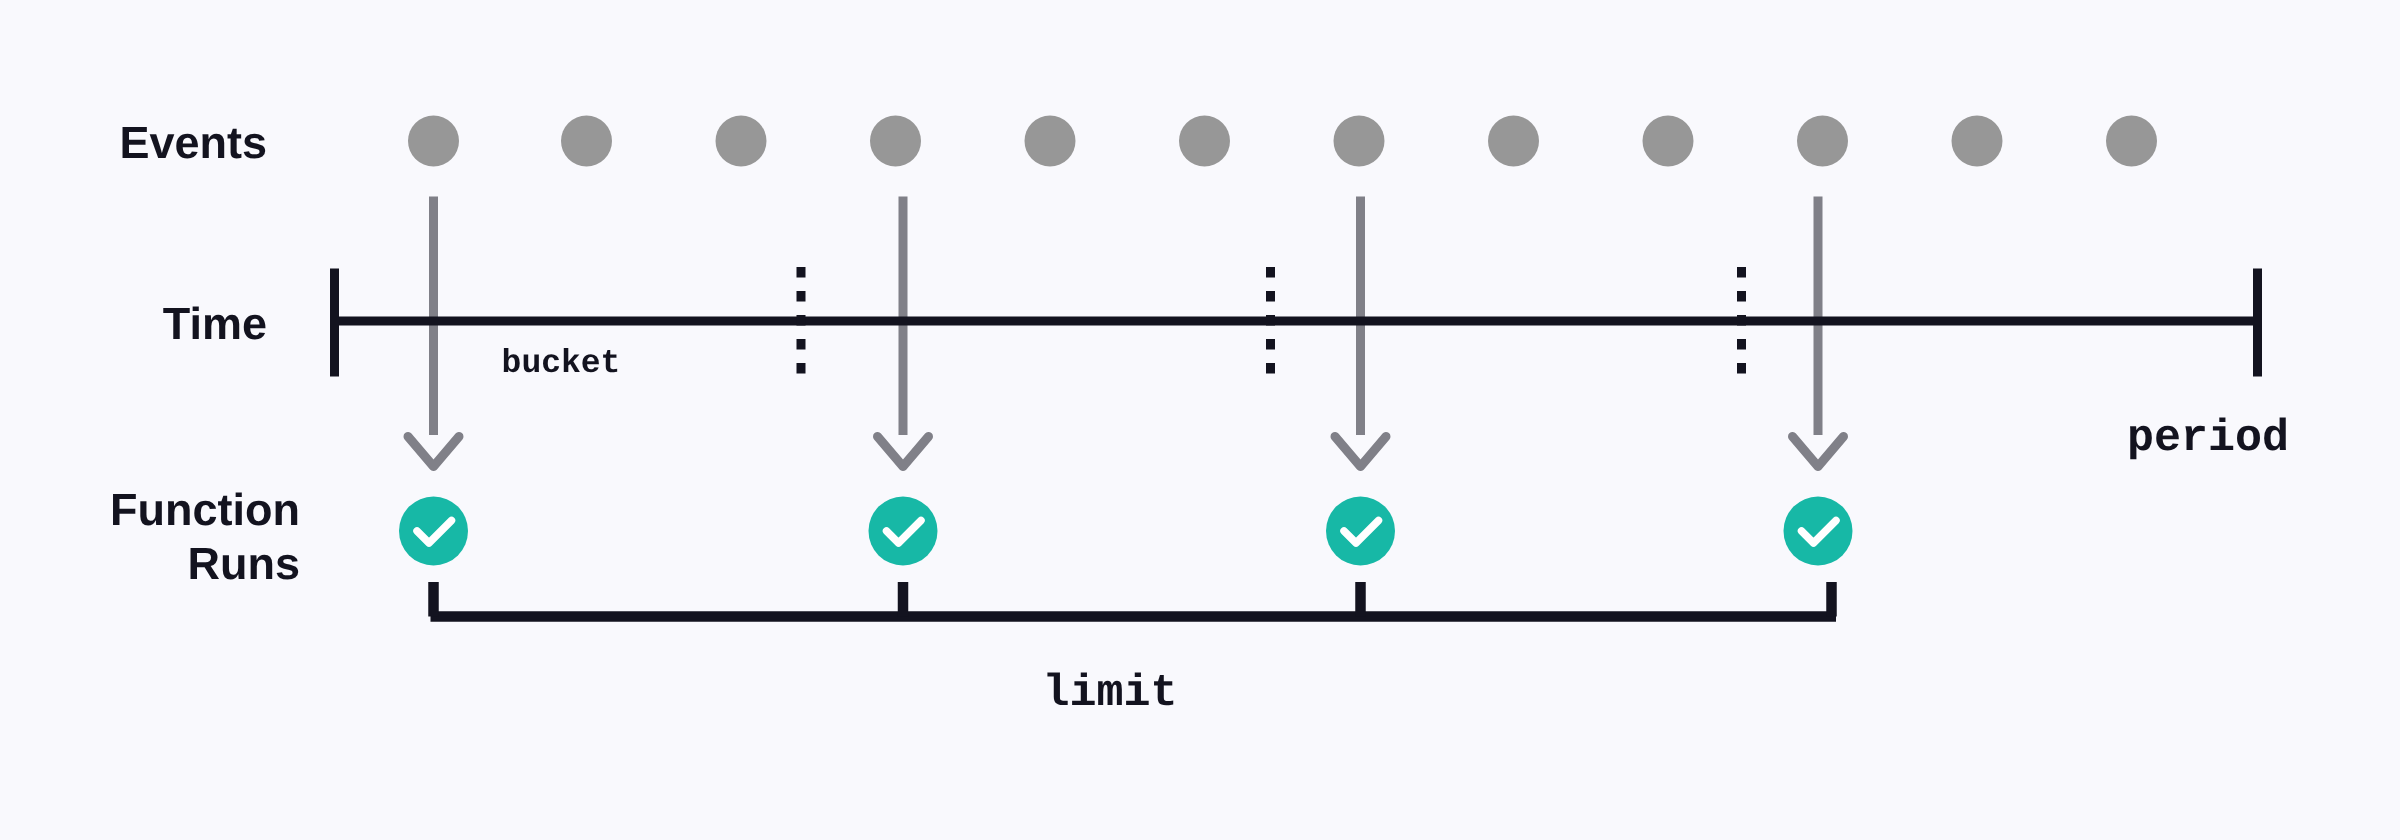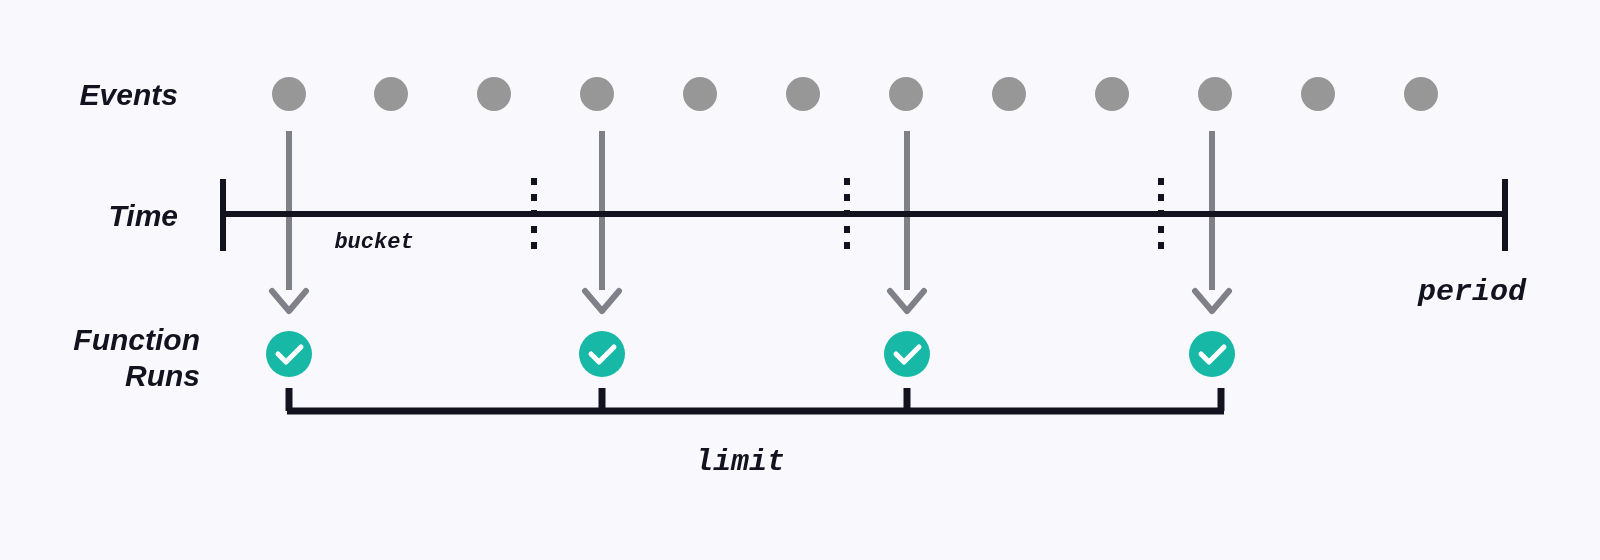--- a/index.html
+++ b/index.html
@@ -11,21 +11,20 @@
     width: 1600px;
     height: 560px;
     background: #f9f9fd;
     font-family: "Liberation Sans", sans-serif;
     overflow: hidden;
   }
   #diagram-root {
     position: relative;
     width: 1372px;
     height: 560px;
-    font-style: italic;
   }
   svg.canvas {
     position: absolute;
     left: 0;
     top: 0;
     width: 1600px;
     height: 560px;
     display: block;
   }
   .row-label {

